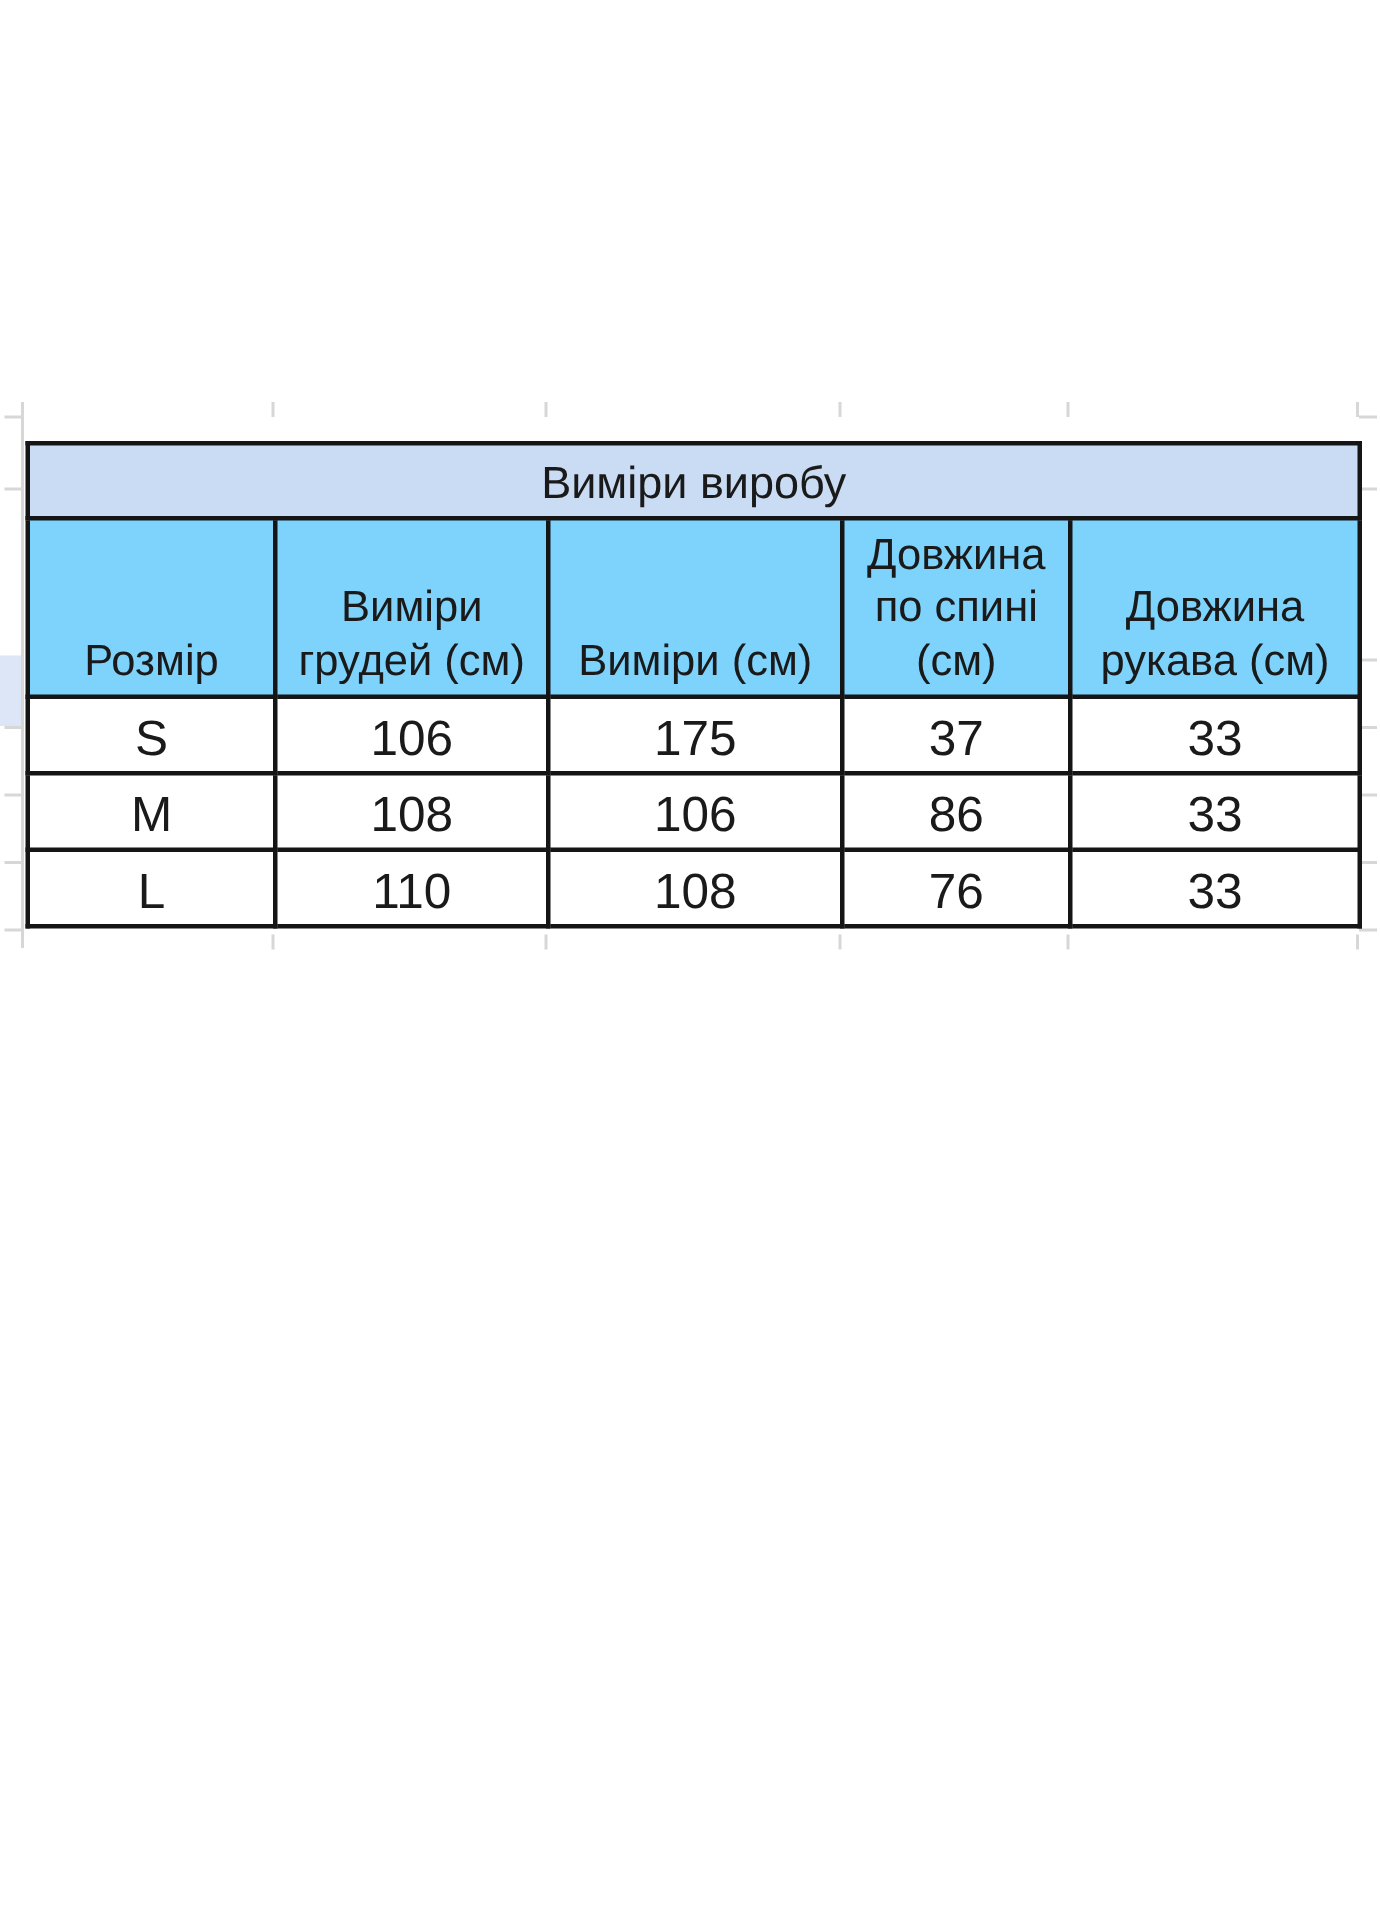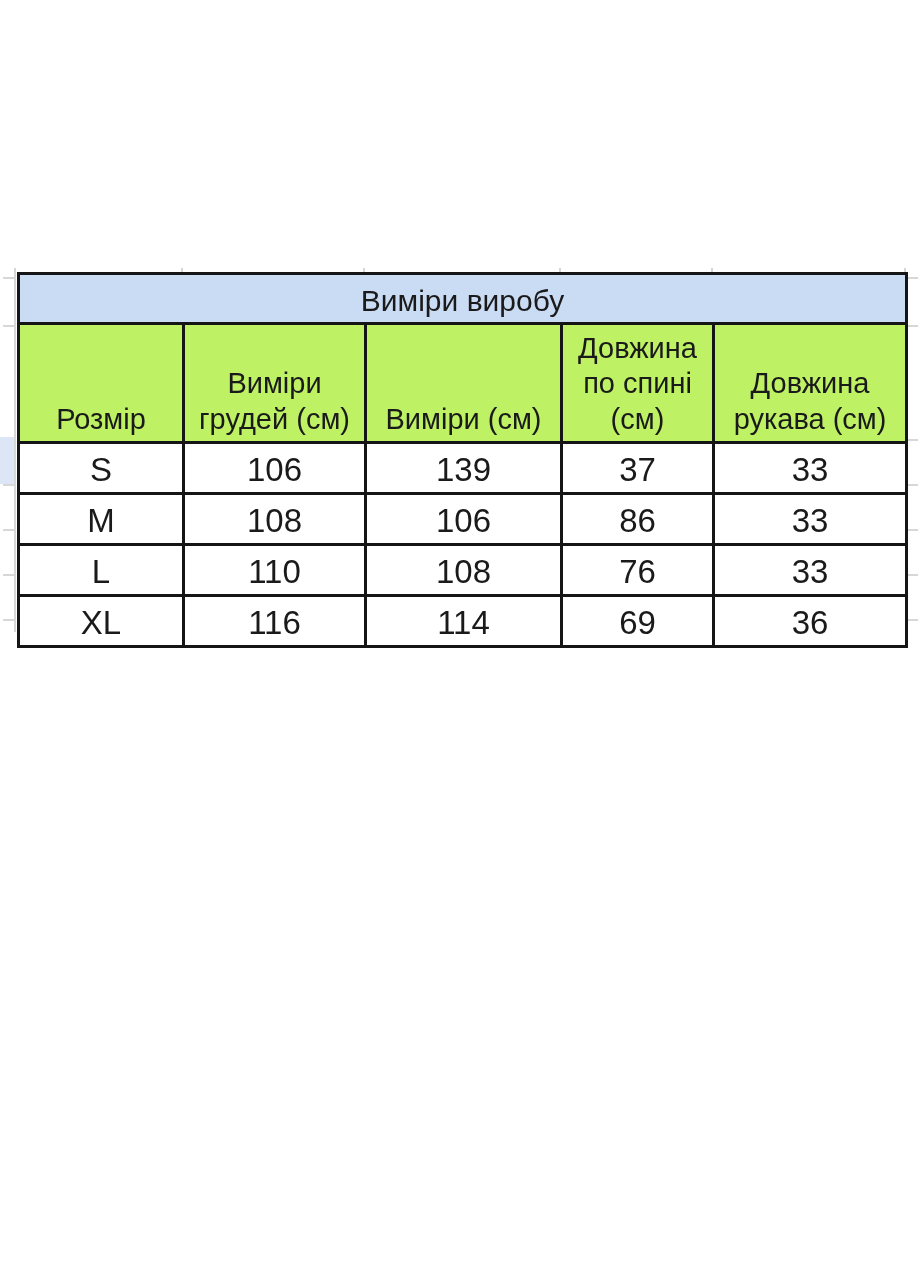--- a/index.html
+++ b/index.html
@@ -42,21 +42,21 @@
     top: 437px;
     width: 14px;
     height: 47px;
     background: #dce6f6;
   }
 
   
   table.size-table {
     position: absolute;
     left: 17px;
-    top: 272px;
+    top: 294px;
     width: 888px;
     border-collapse: collapse;
     table-layout: fixed;
   }
   table.size-table,
   .size-table th,
   .size-table td {
     border: 3px solid #151515;
   }
   .size-table .title-cell {
@@ -64,21 +64,21 @@
     background: #cadcf4;
     text-align: center;
     vertical-align: bottom;
     font-size: 30px;
     font-weight: normal;
     padding: 0 0 5px 0;
     line-height: 1.1;
   }
   .size-table th.col-head {
     height: 108px;
-    background: #bef264;
+    background: #7dd3fc;
     text-align: center;
     vertical-align: bottom;
     font-size: 29px;
     font-weight: normal;
     line-height: 1.22;
     padding: 4px 6px 4px 6px;
   }
   .size-table td.data-cell {
     height: 42px;
     background: #ffffff;
@@ -141,40 +141,33 @@
       <tr>
         <th class="col-head">Розмір</th>
         <th class="col-head">Виміри грудей (см)</th>
         <th class="col-head">Виміри (см)</th>
         <th class="col-head">Довжина по спині (см)</th>
         <th class="col-head">Довжина рукава (см)</th>
       </tr>
       <tr>
         <td class="data-cell">S</td>
         <td class="data-cell">106</td>
-        <td class="data-cell">139</td>
+        <td class="data-cell">175</td>
         <td class="data-cell">37</td>
         <td class="data-cell">33</td>
       </tr>
       <tr>
         <td class="data-cell">M</td>
         <td class="data-cell">108</td>
         <td class="data-cell">106</td>
         <td class="data-cell">86</td>
         <td class="data-cell">33</td>
       </tr>
       <tr>
         <td class="data-cell">L</td>
         <td class="data-cell">110</td>
         <td class="data-cell">108</td>
         <td class="data-cell">76</td>
         <td class="data-cell">33</td>
       </tr>
-      <tr>
-        <td class="data-cell">XL</td>
-        <td class="data-cell">116</td>
-        <td class="data-cell">114</td>
-        <td class="data-cell">69</td>
-        <td class="data-cell">36</td>
-      </tr>
     </tbody>
   </table>
 </div>
 
 </body></html>

